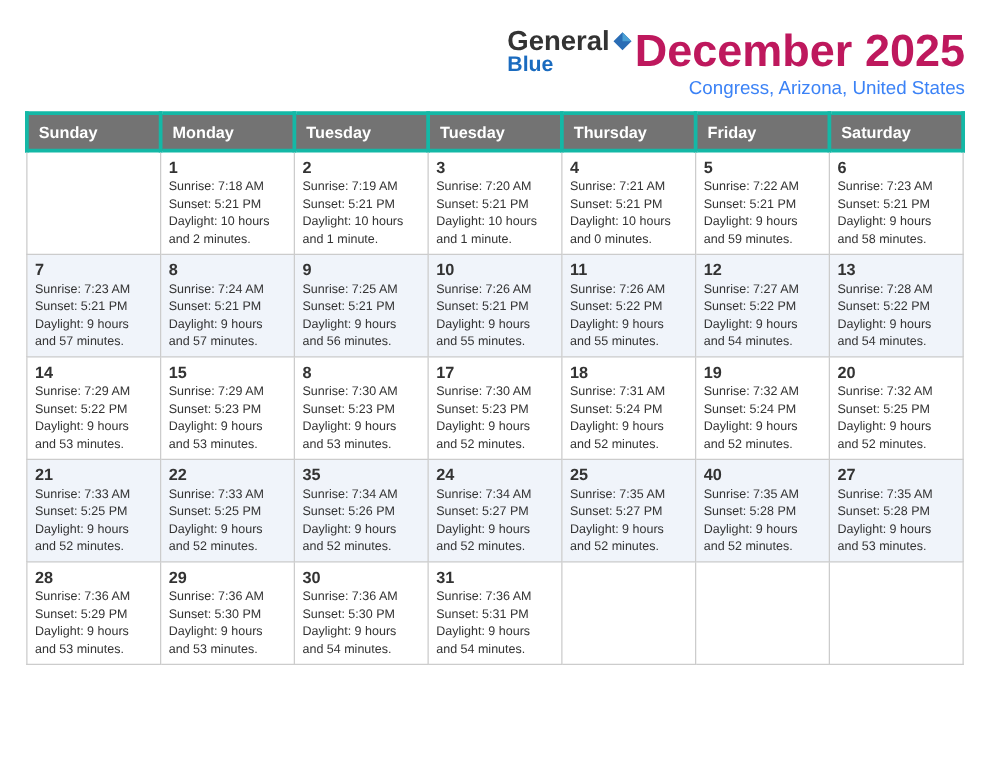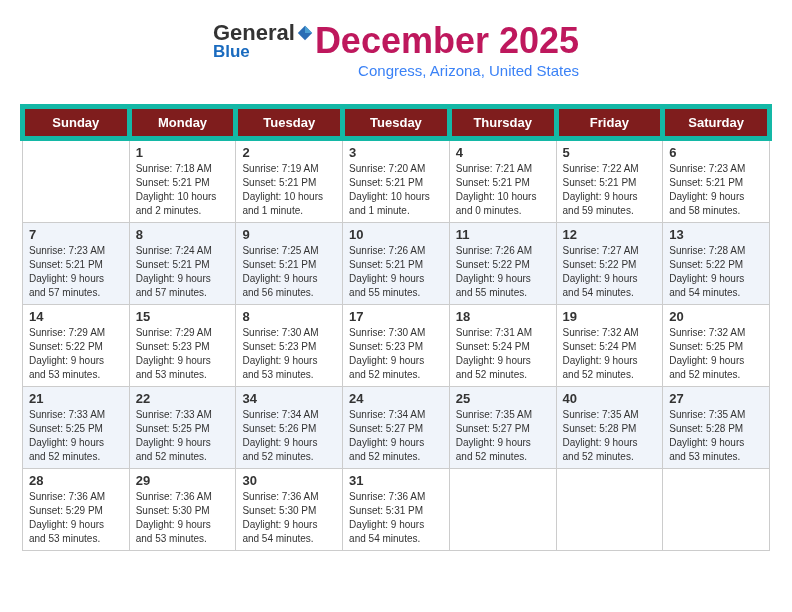--- a/index.html
+++ b/index.html
@@ -5,23 +5,23 @@
     * { box-sizing: border-box; margin: 0; padding: 0; }
     body {
       font-family: Arial, sans-serif;
       background: #fff;
       width: 792px;
       min-height: 612px;
       padding: 20px;
     }
     .header-area {
       display: flex;
-      justify-content: center;
+      justify-content: flex-end;
       align-items: flex-start;
-      margin-bottom: 25px;
+      margin-bottom: 10px;
     }
     .logo {
       display: flex;
       flex-direction: column;
       align-items: flex-start;
     }
     .logo-text {
       display: flex;
       align-items: center;
       font-size: 22px;
@@ -47,26 +47,26 @@
     .location {
       font-size: 15px;
       color: #3b82f6;
     }
     .calendar {
       width: 100%;
       border-collapse: collapse;
       border: 1px solid #ccc;
     }
     .calendar th {
-      background-color: #7f1d1d;
+      background-color: #737373;
       color: #fff;
-      text-align: center;
+      text-align: left;
       padding: 6px 8px;
       font-size: 13px;
-      border: 5px solid #14b8a6;
+      border: 3px solid #14b8a6;
     }
     .calendar td {
       vertical-align: top;
       border: 1px solid #ccc;
       padding: 4px 6px;
       width: calc(100% / 7);
       min-height: 90px;
     }
     .day-number {
       font-size: 13px;
@@ -213,21 +213,21 @@
       <tr class="row-alt">
         <td>
           <span class="day-number">21</span>
           <div class="day-info">Sunrise: 7:33 AM<br>Sunset: 5:25 PM<br>Daylight: 9 hours and 52 minutes.</div>
         </td>
         <td>
           <span class="day-number">22</span>
           <div class="day-info">Sunrise: 7:33 AM<br>Sunset: 5:25 PM<br>Daylight: 9 hours and 52 minutes.</div>
         </td>
         <td>
-          <span class="day-number">34</span>
+          <span class="day-number">35</span>
           <div class="day-info">Sunrise: 7:34 AM<br>Sunset: 5:26 PM<br>Daylight: 9 hours and 52 minutes.</div>
         </td>
         <td>
           <span class="day-number">24</span>
           <div class="day-info">Sunrise: 7:34 AM<br>Sunset: 5:27 PM<br>Daylight: 9 hours and 52 minutes.</div>
         </td>
         <td>
           <span class="day-number">25</span>
           <div class="day-info">Sunrise: 7:35 AM<br>Sunset: 5:27 PM<br>Daylight: 9 hours and 52 minutes.</div>
         </td>

